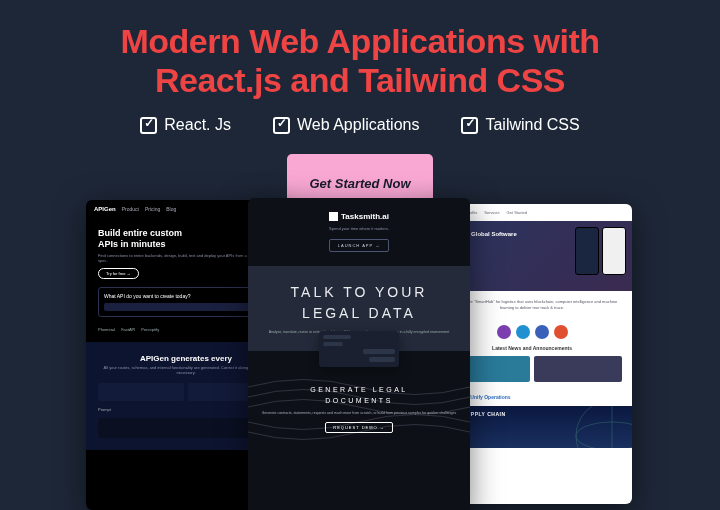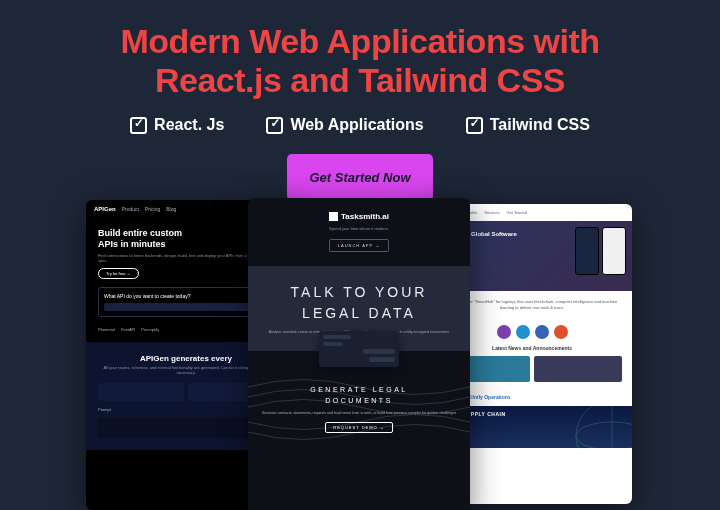--- a/index.html
+++ b/index.html
@@ -1,23 +1,23 @@
 <!DOCTYPE html>
 <html><head>
 <meta charset="utf-8">
 <style>
 *{margin:0;padding:0;box-sizing:border-box}
 body{width:720px;height:510px;background:#1e2738;font-family:-apple-system,Helvetica,Arial,sans-serif;overflow:hidden;position:relative}
 .hero{text-align:center;padding:22px 40px 0}
 .title{color:#ef4444;font-size:34px;font-weight:800;line-height:1.15;letter-spacing:-0.5px}
 .feats{display:flex;justify-content:center;gap:42px;margin-top:16px}
-.feat{display:flex;align-items:center;gap:7px;color:#fff;font-size:16px;font-weight:700}
+.feat{display:flex;align-items:center;gap:7px;color:#fff;font-size:16px;font-weight:400}
 .chk{width:17px;height:17px;border:2px solid #fff;border-radius:3px;position:relative;display:flex;align-items:center;justify-content:center}
 .chk::after{content:"✓";color:#fff;font-size:12px;font-weight:900;position:absolute;top:-3px;left:2px}
-.cta{display:inline-block;background:#d946ef;color:#1a1a2e;font-size:13px;font-weight:700;font-style:italic;padding:16px 22px;border-radius:5px;margin-top:20px;border:none;cursor:pointer}
+.cta{display:inline-block;background:#f9a8d4;color:#1a1a2e;font-size:13px;font-weight:700;font-style:italic;padding:22px 22px;border-radius:5px;margin-top:20px;border:none;cursor:pointer}
 .previews{position:absolute;top:198px;left:0;right:0;height:320px}
 .card{position:absolute;border-radius:6px;overflow:hidden;box-shadow:0 8px 30px rgba(0,0,0,.5);font-size:6px;color:#cfd3e0}
 .c1{left:86px;top:2px;width:200px;height:310px;background:#000000;z-index:1}
 .c2{left:248px;top:0;width:222px;height:320px;background:#0d1117;z-index:2}
 .c3{left:432px;top:6px;width:200px;height:300px;background:#fff;z-index:1}
 .nav{display:flex;align-items:center;gap:6px;padding:6px 8px;font-size:5px;color:#aab}
 .nav .brand{color:#fff;font-weight:700;font-size:6px}
 .sec{padding:10px 12px}
 .h1{color:#fff;font-size:9px;font-weight:700;line-height:1.2}
 .sub{font-size:4px;color:#8a90a8;margin-top:3px}

